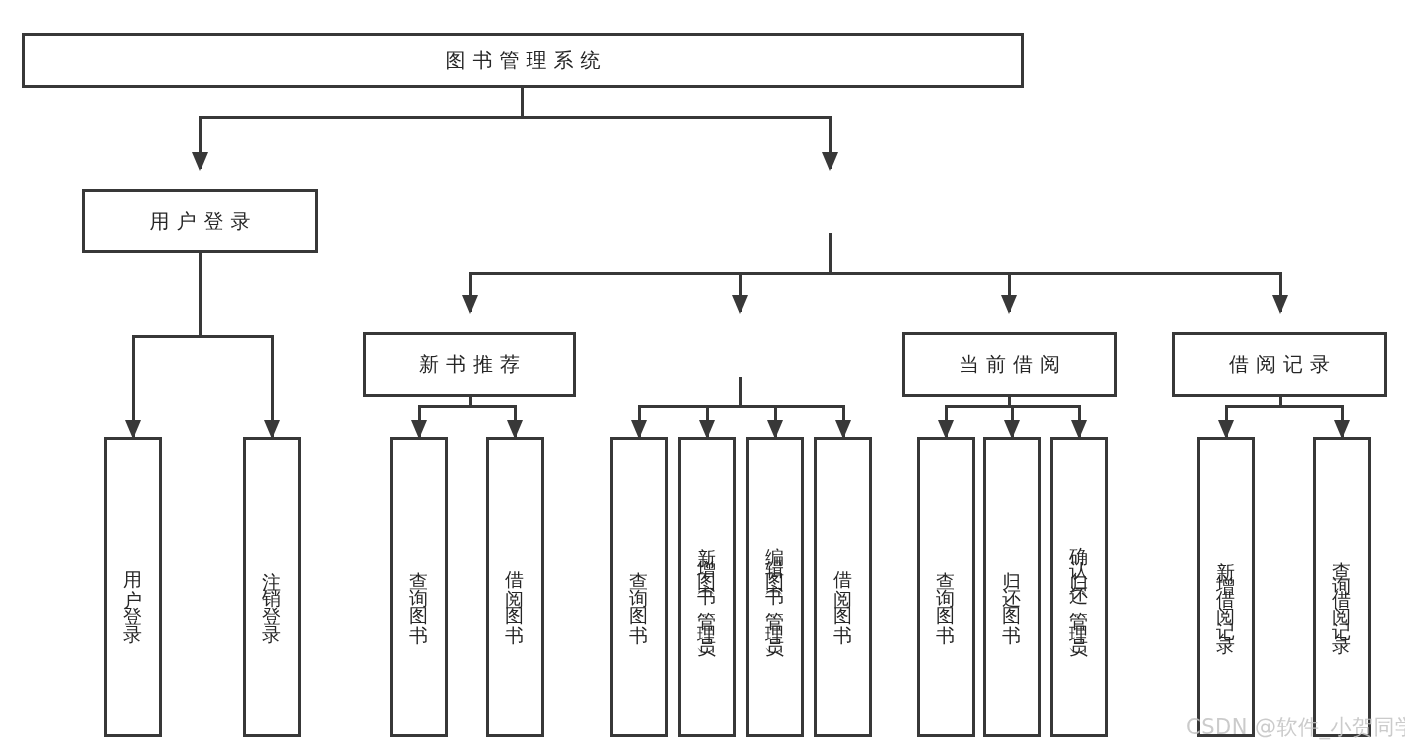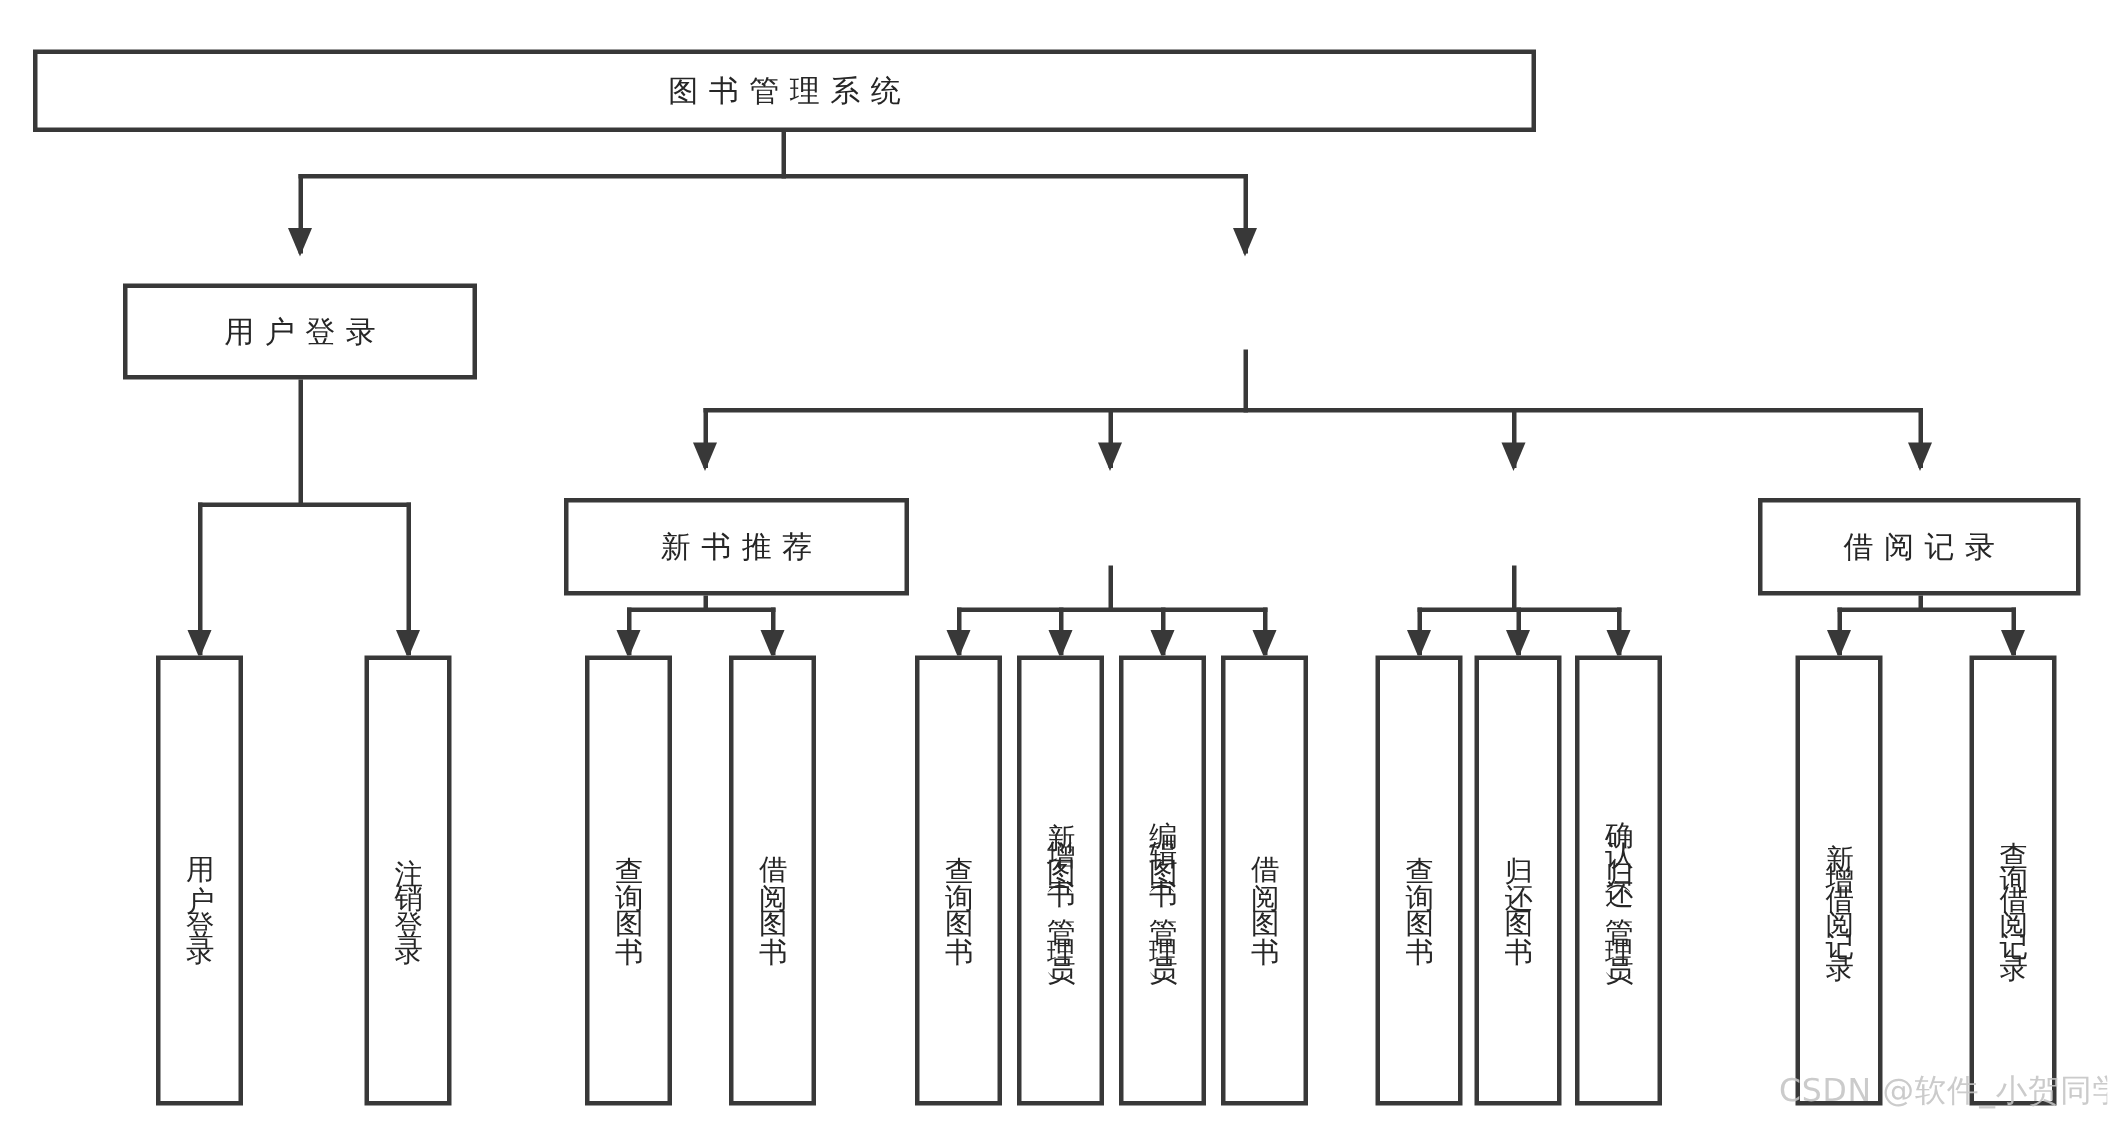--- a/index.html
+++ b/index.html
@@ -118,21 +118,22 @@
       <div class="line" style="left: 1224.5px; top: 404.5px; width: 3px; height: 32.5px;"></div>
       <div class="arrow" style="left: 1218px; top: 420px;"></div>
       <div class="line" style="left: 1340.5px; top: 404.5px; width: 3px; height: 32.5px;"></div>
       <div class="arrow" style="left: 1334px; top: 420px;"></div>
     </div>
 
   <div class="box hbox" style="left:22px; top:13px; width:1002px; height:55px">图书管理系统</div>
 
   <div class="box hbox" style="left:82px; top:169px; width:236px; height:64px">用户登录</div>
 
-  <div class="box hbox" style="left:376px; top:312px; width:230px; height:65px">新书推荐</div>
+  <div class="box hbox" style="left:363px; top:312px; width:213px; height:65px">新书推荐</div>
+  <div class="box hbox" style="left:902px; top:312px; width:215px; height:65px">当前借阅</div>
   <div class="box hbox" style="left:1172px; top:312px; width:215px; height:65px">借阅记录</div>
 
   <div class="box vbox ls4" style="left:104px; top:437px; width:58px; height:300px">用户登录</div>
   <div class="box vbox ls4" style="left:243px; top:437px; width:58px; height:300px">注销登录</div>
 
   <div class="box vbox ls4" style="left:390px; top:437px; width:58px; height:300px">查询图书</div>
   <div class="box vbox ls4" style="left:486px; top:437px; width:58px; height:300px">借阅图书</div>
 
   <div class="box vbox ls4" style="left:610px; top:437px; width:58px; height:300px">查询图书</div>
   <div class="box vbox ls9" style="left:678px; top:437px; width:58px; height:300px">新增图书（管理员）</div>

